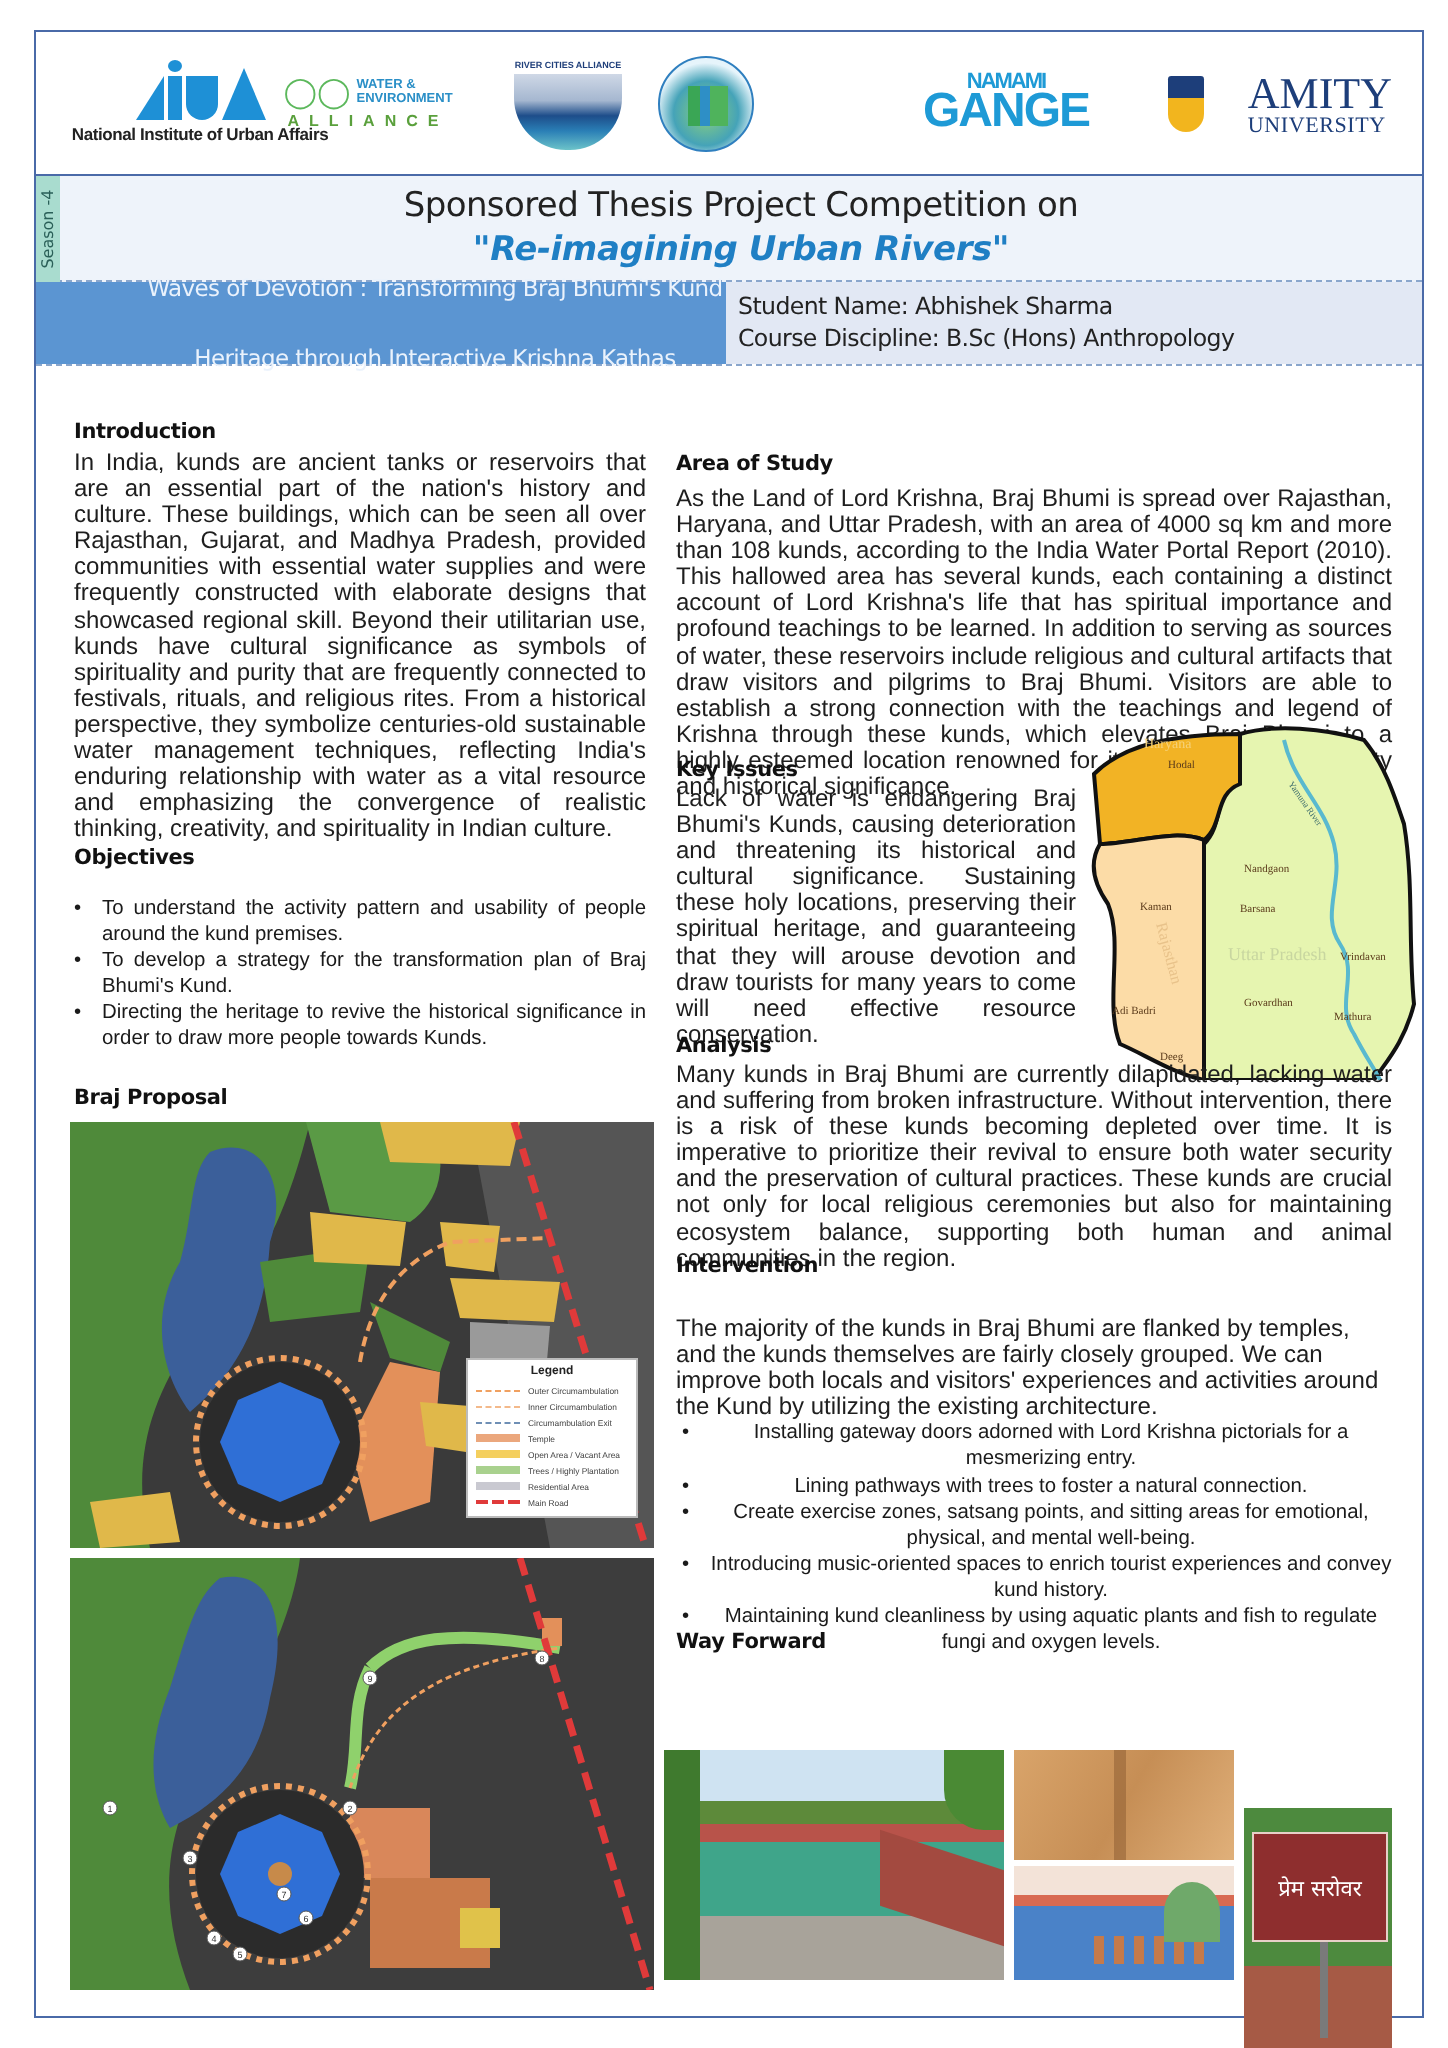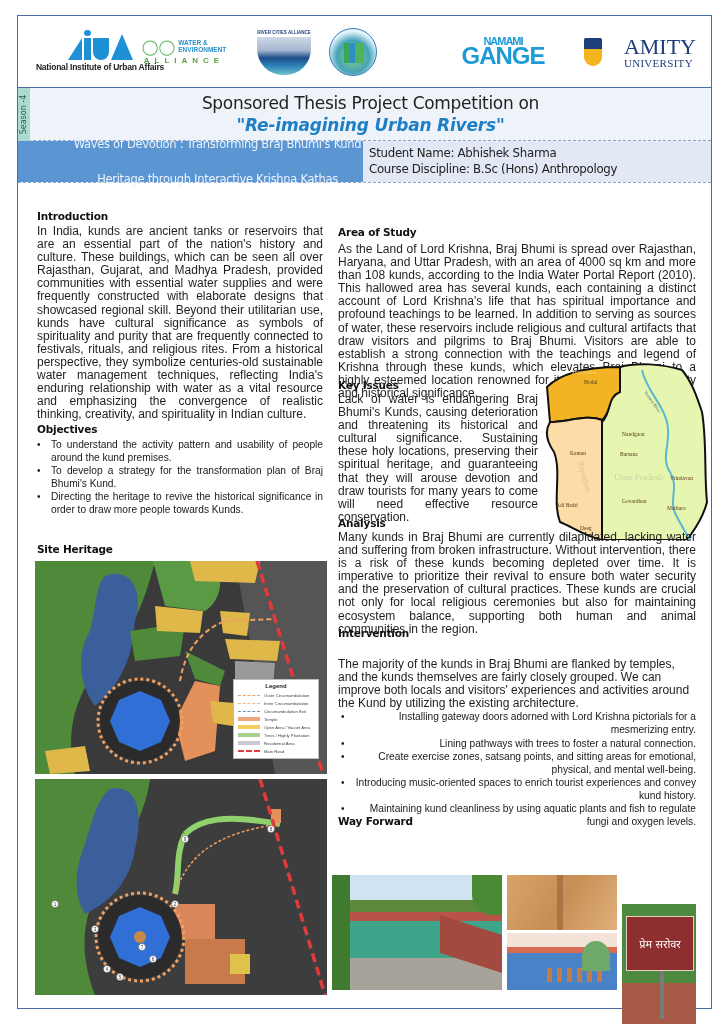--- a/index.html
+++ b/index.html
@@ -46,21 +46,21 @@
   .project-title { position: absolute; left: 0; top: 0; width: 399px; height: 100%; background: #5b95d2; color: #eaf2fc; font-family: "DejaVu Sans", sans-serif; font-size: 11.5px; text-align: center; display: flex; flex-direction: column; justify-content: center; line-height: 1.3; letter-spacing: -0.3px; gap: 20px; }
   .student-info { position: absolute; left: 345px; top: 0; right: 0; height: 100%; background: #e2e8f4; font-family: "DejaVu Sans", sans-serif; font-size: 11.8px; color: #222; padding: 5px 0 0 6px; line-height: 1.35; letter-spacing: -0.3px; }
 
   
   .h { font-weight: bold; font-size: 10.5px; color: #111; font-family: "DejaVu Sans", sans-serif; letter-spacing: -0.2px; }
   .p { font-size: 12px; line-height: 13.1px; text-align: justify; color: #1e1e1e; }
   .p.left { text-align: left; }
   ul.bul { list-style: none; }
   ul.bul li { position: relative; padding-left: 17px; font-size: 10.2px; line-height: 13.1px; text-align: justify; }
   ul.bul li::before { content: "•"; position: absolute; left: 3px; top: 0; }
-  ul.bul.left li { text-align: right; }
+  ul.bul.left li { text-align: center; }
 
   .col-left { position: absolute; left: 19px; width: 286px; }
   .col-right { position: absolute; left: 320px; width: 358px; }
 
   .map-braj { position: absolute; left: 524px; top: 346px; width: 168px; height: 178px; }
 
   .site-img { position: absolute; left: 17px; width: 292px; overflow: hidden; }
   .legend { position: absolute; right: 8px; width: 86px; background: #fff; border: 1px solid #bbb; padding: 3px 4px; font-size: 4.2px; color: #444; }
   .legend .lt { text-align: center; font-weight: bold; font-size: 6px; margin-bottom: 2px; color: #222; }
   .legend .row { display: flex; align-items: center; gap: 4px; height: 8px; }
@@ -141,29 +141,29 @@
     </div>
   </div>
 
   <div class="col-left" style="top:194px;">
     <div class="h">Introduction</div>
     <div class="p" style="margin-top:3px;">In India, kunds are ancient tanks or reservoirs that are an essential part of the nation's history and culture. These buildings, which can be seen all over Rajasthan, Gujarat, and Madhya Pradesh, provided communities with essential water supplies and were frequently constructed with elaborate designs that showcased regional skill. Beyond their utilitarian use, kunds have cultural significance as symbols of spirituality and purity that are frequently connected to festivals, rituals, and religious rites. From a historical perspective, they symbolize centuries-old sustainable water management techniques, reflecting India's enduring relationship with water as a vital resource and emphasizing the convergence of realistic thinking, creativity, and spirituality in Indian culture.</div>
   </div>
 
   <div class="col-left" style="top:407px;">
     <div class="h">Objectives</div>
-    <ul class="bul" style="margin-top:3px; margin-left:-3px;">
+    <ul class="bul" style="margin-top:13px; margin-left:-3px;">
       <li>To understand the activity pattern and usability of people around the kund premises.</li>
       <li>To develop a strategy for the transformation plan of Braj Bhumi's Kund.</li>
       <li>Directing the heritage to revive the historical significance in order to draw more people towards Kunds.</li>
     </ul>
   </div>
 
   <div class="col-left" style="top:527px;">
-    <div class="h">Site Heritage</div>
+    <div class="h">Braj Proposal</div>
   </div>
 
   <div class="site-img" style="top:545px; height:213px; background:#2c2c2c;">
     <svg width="292" height="213" viewBox="0 0 292 213">
       <rect width="292" height="213" fill="#3a3a3a"></rect>
       <path d="M200 0 L292 0 L292 213 L240 213 Z" fill="#555"></path>
       <path d="M0 0 L120 0 C110 40 95 80 60 110 C40 140 30 170 40 213 L0 213 Z" fill="#4f8a3a"></path>
       <path d="M118 0 L180 0 C190 20 185 40 170 50 L130 45 Z" fill="#5a9a45"></path>
       <path d="M70 15 C95 5 110 30 100 60 C98 90 90 120 60 145 C45 125 40 95 55 70 C62 45 60 25 70 15 Z" fill="#3b5f9a"></path>
       <path d="M95 70 L150 62 L145 95 L100 100 Z" fill="#4f8a3a"></path>

